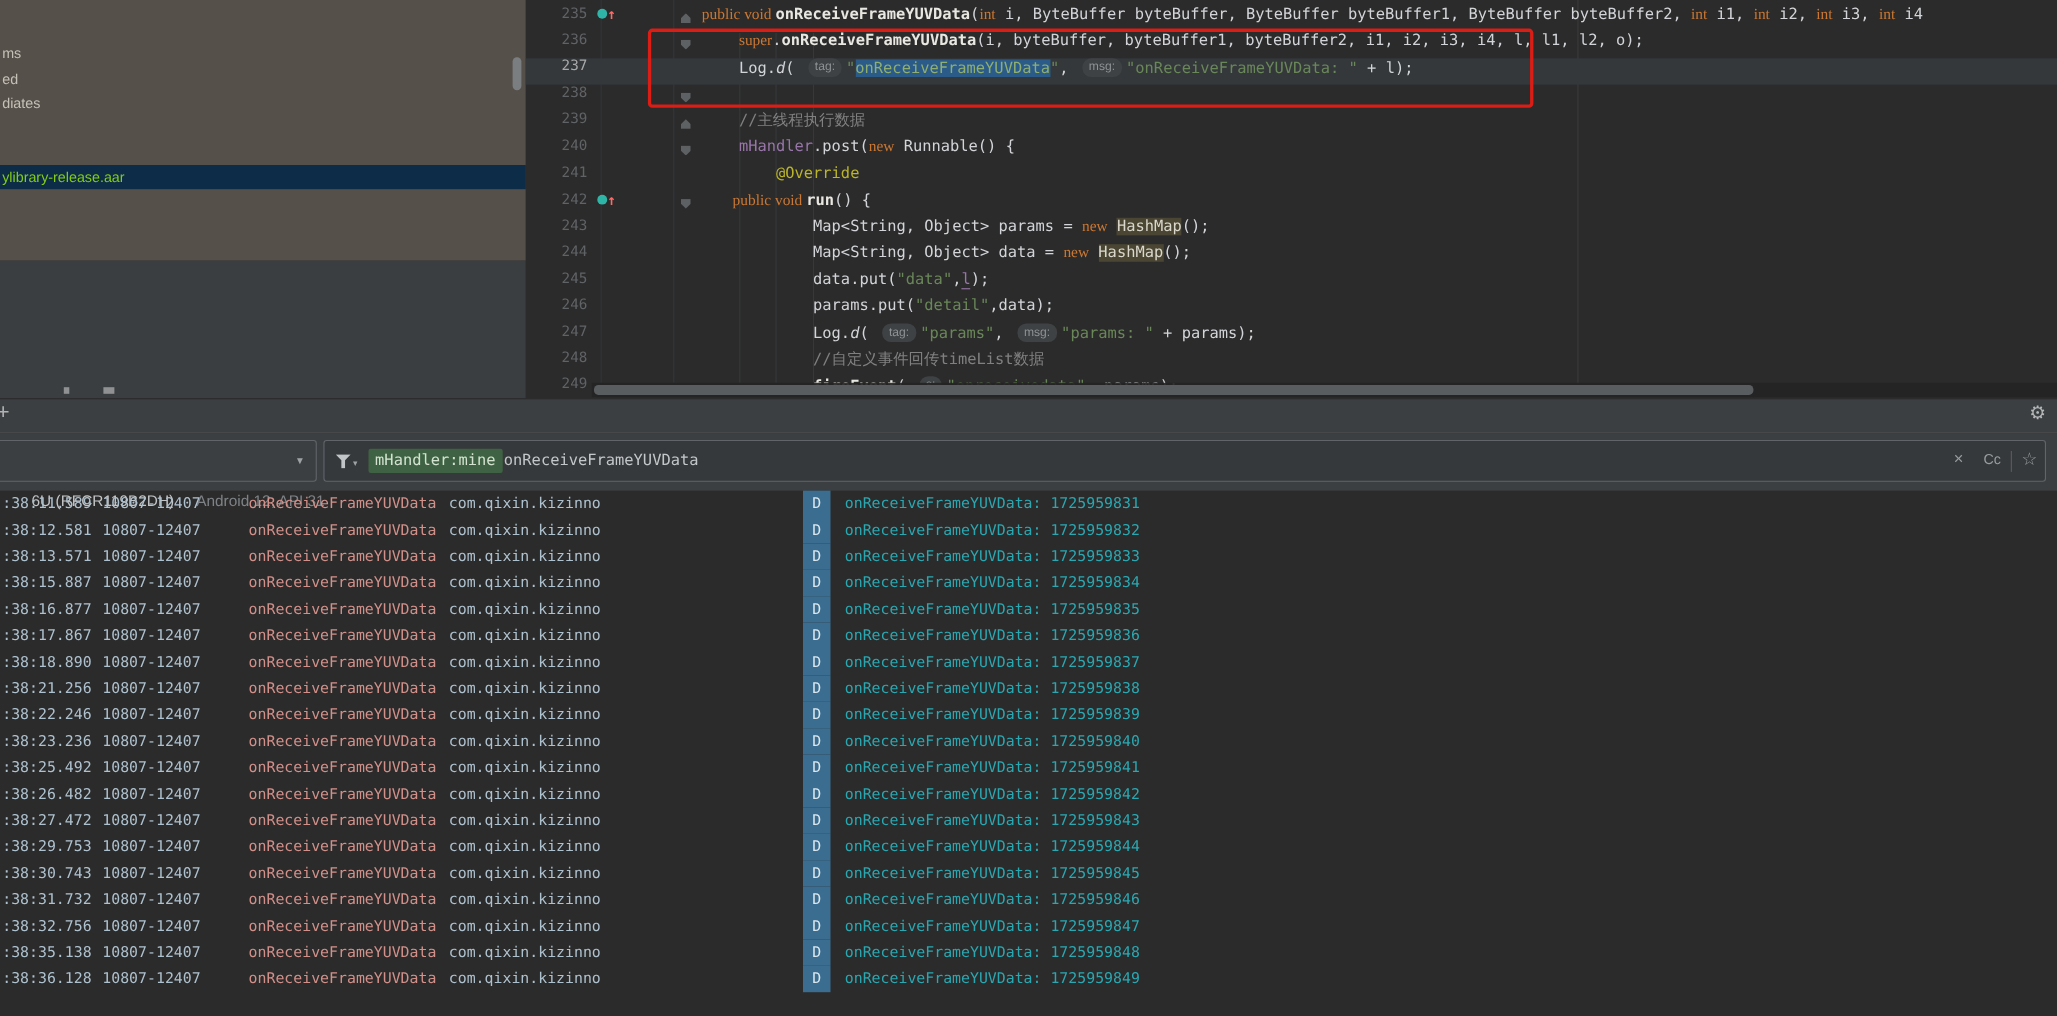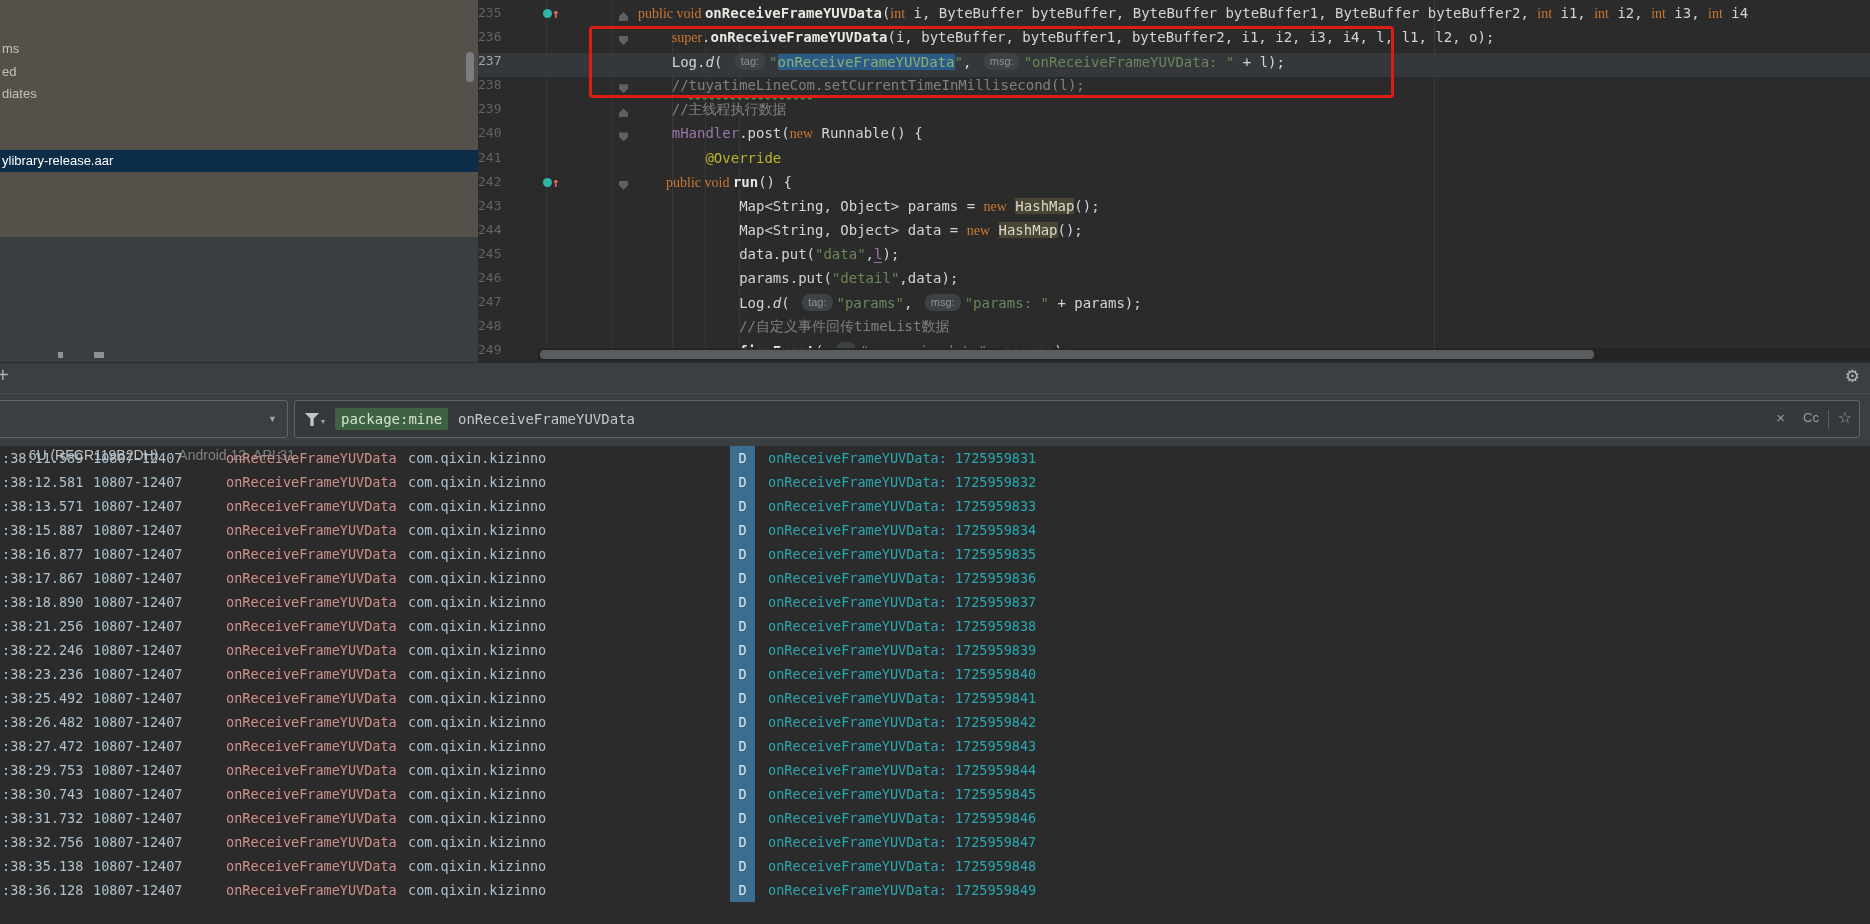--- a/index.html
+++ b/index.html
@@ -5,35 +5,35 @@
   html,body{margin:0;padding:0;}
   body{width:1870px;height:924px;position:relative;overflow:hidden;background:#2B2B2B;
        font-family:"Liberation Sans",sans-serif;}
 
   
   .left-panel{position:absolute;left:0;top:0;width:518px;height:362px;text-align:center;}
   .lp-brown{position:absolute;left:0;top:0;width:478px;height:237px;background:#56504A;}
   .lp-gray{position:absolute;left:0;top:237px;width:478px;height:125px;background:#3A3E41;}
   .lp-item{position:absolute;left:2px;font:13px "Liberation Sans",sans-serif;color:#C6C1B8;white-space:pre;}
   .lp-sel-row{position:absolute;left:0;top:150px;width:478px;height:22px;background:#0C2C47;}
-  .lp-sel-row span{position:absolute;left:2px;top:3px;font:13px "Liberation Sans",sans-serif;color:#ffffff;}
+  .lp-sel-row span{position:absolute;left:2px;top:3px;font:13px "Liberation Sans",sans-serif;color:#84cc16;}
   .lp-scroll{position:absolute;left:466px;top:52px;width:8px;height:30px;background:#7B7E81;border-radius:4px;}
   .lp-test{position:absolute;left:2px;top:283px;font:bold 13px "Liberation Sans",sans-serif;color:#CDCFD1;}
   .lp-mark{position:absolute;background:#8F9193;}
 
   
   .editor{position:absolute;left:478px;top:0;width:1392px;height:362px;background:#2B2B2B;overflow:hidden;}
   .gut-sep{position:absolute;top:0;height:348px;width:1px;background:#343638;}
   .indent-guide{position:absolute;top:30px;height:318px;width:1px;background:#363839;}
   .margin-guide{position:absolute;left:956px;top:0;height:350px;width:1px;background:#3B3B3B;}
   .rows{position:absolute;left:0;top:5px;width:100%;}
   .row{display:flex;height:24.1px;line-height:24.1px;white-space:pre;
        font:14px "DejaVu Sans Mono",monospace;}
   .row.cur-row{background:#34383B;}
-  .ln{width:56px;text-align:left;color:#606366;font-size:13px;flex:none;}
+  .ln{width:56px;text-align:right;color:#606366;font-size:13px;flex:none;}
   .ln.cur{color:#A8A8A8;}
   .gic{width:40px;flex:none;}
   .ov-dot{display:inline-block;width:9px;height:9px;border-radius:50%;background:#2FB5A8;margin-left:9px;}
   .ov-arrow{color:#FF6B68;font-weight:bold;font-size:13px;}
   .fold{width:62px;flex:none;text-align:right;padding-right:8px;box-sizing:border-box;}
   .fm{display:inline-block;width:9px;height:9px;background:#5E6163;margin-top:7px;}
   .fm.down{clip-path:polygon(0 0,100% 0,100% 50%,50% 100%,0 50%);}
   .fm.up{clip-path:polygon(50% 0,100% 50%,100% 100%,0 100%,0 50%);}
   .code{padding-left:2px;color:#D2D4D8;}
   .k{color:#CC7832;font-family:Liberation Serif, serif;}
@@ -114,21 +114,21 @@
   <div class="gut-sep" style="left:68px"></div>
   <div class="gut-sep" style="left:134px"></div>
   <div class="indent-guide" style="left:194px"></div>
   <div class="indent-guide" style="left:227px"></div>
   <div class="indent-guide" style="left:261px"></div>
   <div class="margin-guide"></div>
   <div class="rows">
       <div class="row"><span class="ln">235</span><span class="gic"><span class="ov-dot"></span><span class="ov-arrow">↑</span></span><span class="fold"><span class="fm up"></span></span><span class="code"><span class="k">public void </span><span class="m">onReceiveFrameYUVData</span><span>(</span><span class="k">int</span><span> i, ByteBuffer byteBuffer, ByteBuffer byteBuffer1, ByteBuffer byteBuffer2, </span><span class="k">int</span><span> i1, </span><span class="k">int</span><span> i2, </span><span class="k">int</span><span> i3, </span><span class="k">int</span><span> i4</span></span></div>
       <div class="row"><span class="ln">236</span><span class="gic"></span><span class="fold"><span class="fm down"></span></span><span class="code"><span>    </span><span class="k">super</span><span>.</span><span class="m">onReceiveFrameYUVData</span><span>(i, byteBuffer, byteBuffer1, byteBuffer2, i1, i2, i3, i4, l, l1, l2, o);</span></span></div>
       <div class="row cur-row"><span class="ln cur">237</span><span class="gic"></span><span class="fold"></span><span class="code"><span>    Log.</span><span class="it">d</span><span>( </span><span class="chip">tag:</span><span class="s">"</span><span class="sel">onReceiveFrameYUVData</span><span class="s">"</span><span>, </span><span class="chip">msg:</span><span class="s">"onReceiveFrameYUVData: "</span><span> + l);</span></span></div>
-      <div class="row"><span class="ln">238</span><span class="gic"></span><span class="fold"><span class="fm down"></span></span><span class="code"><span class="cm">    //</span><span class="cmw">tuyatimeLineCom</span><span class="cm">.setCurrentTimeInMillisecond(l);</span></span></div>
+      <div class="row"><span class="ln">238</span><span class="gic"></span><span class="fold"><span class="fm down"></span></span></div>
       <div class="row"><span class="ln">239</span><span class="gic"></span><span class="fold"><span class="fm up"></span></span><span class="code"><span class="cm">    //主线程执行数据</span></span></div>
       <div class="row"><span class="ln">240</span><span class="gic"></span><span class="fold"><span class="fm down"></span></span><span class="code"><span>    </span><span class="f">mHandler</span><span>.post(</span><span class="k">new</span><span> Runnable() {</span></span></div>
       <div class="row"><span class="ln">241</span><span class="gic"></span><span class="fold"></span><span class="code"><span class="an">        @Override</span></span></div>
       <div class="row"><span class="ln">242</span><span class="gic"><span class="ov-dot"></span><span class="ov-arrow">↑</span></span><span class="fold"><span class="fm down"></span></span><span class="code"><span class="k">        public void </span><span class="m">run</span><span>() {</span></span></div>
       <div class="row"><span class="ln">243</span><span class="gic"></span><span class="fold"></span><span class="code"><span>            Map&lt;String, Object&gt; params = </span><span class="k">new</span><span> </span><span class="hl">HashMap</span><span>();</span></span></div>
       <div class="row"><span class="ln">244</span><span class="gic"></span><span class="fold"></span><span class="code"><span>            Map&lt;String, Object&gt; data = </span><span class="k">new</span><span> </span><span class="hl">HashMap</span><span>();</span></span></div>
       <div class="row"><span class="ln">245</span><span class="gic"></span><span class="fold"></span><span class="code"><span>            data.put(</span><span class="s">"data"</span><span>,</span><span class="u">l</span><span>);</span></span></div>
       <div class="row"><span class="ln">246</span><span class="gic"></span><span class="fold"></span><span class="code"><span>            params.put(</span><span class="s">"detail"</span><span>,data);</span></span></div>
       <div class="row"><span class="ln">247</span><span class="gic"></span><span class="fold"></span><span class="code"><span>            Log.</span><span class="it">d</span><span>( </span><span class="chip">tag:</span><span class="s">"params"</span><span>, </span><span class="chip">msg:</span><span class="s">"params: "</span><span> + params);</span></span></div>
       <div class="row"><span class="ln">248</span><span class="gic"></span><span class="fold"></span><span class="code"><span class="cm">            //自定义事件回传timeList数据</span></span></div>
@@ -145,21 +145,21 @@
     <div class="gear">⚙</div>
   </div>
   <div class="lc-filterbar">
     <div class="combo">
       <span class="dev">6U (RFCR119B2DH)</span><span class="os">Android 12, API 31</span>
       <span class="arr">▼</span>
     </div>
     <div class="filter">
       <span class="funnel"></span>
       <span class="funnel-arr">▾</span>
-      <span class="f-chip">package:mine</span>
+      <span class="f-chip">mHandler:mine</span>
       <span class="f-query">onReceiveFrameYUVData</span>
       <span class="f-x">×</span>
       <span class="f-cc">Cc</span>
       <span class="f-sep"></span>
       <span class="f-star">☆</span>
     </div>
   </div>
   <div class="lc-rows">
       <div class="lrow"><span class="lt">:38:11.589</span><span class="lpid">10807-12407</span><span class="ltag">onReceiveFrameYUVData</span><span class="lpkg">com.qixin.kizinno</span><span class="lD">D</span><span class="lmsg">onReceiveFrameYUVData: 1725959831</span></div>
       <div class="lrow"><span class="lt">:38:12.581</span><span class="lpid">10807-12407</span><span class="ltag">onReceiveFrameYUVData</span><span class="lpkg">com.qixin.kizinno</span><span class="lD">D</span><span class="lmsg">onReceiveFrameYUVData: 1725959832</span></div>

